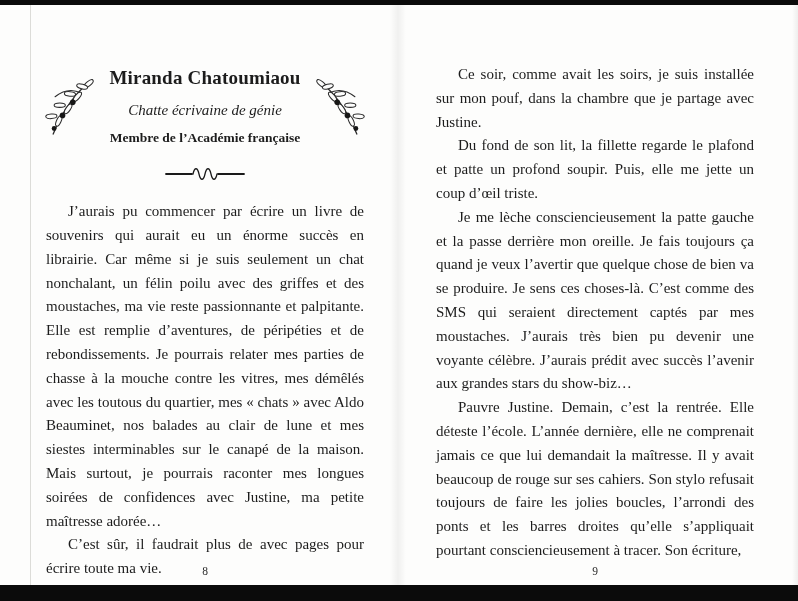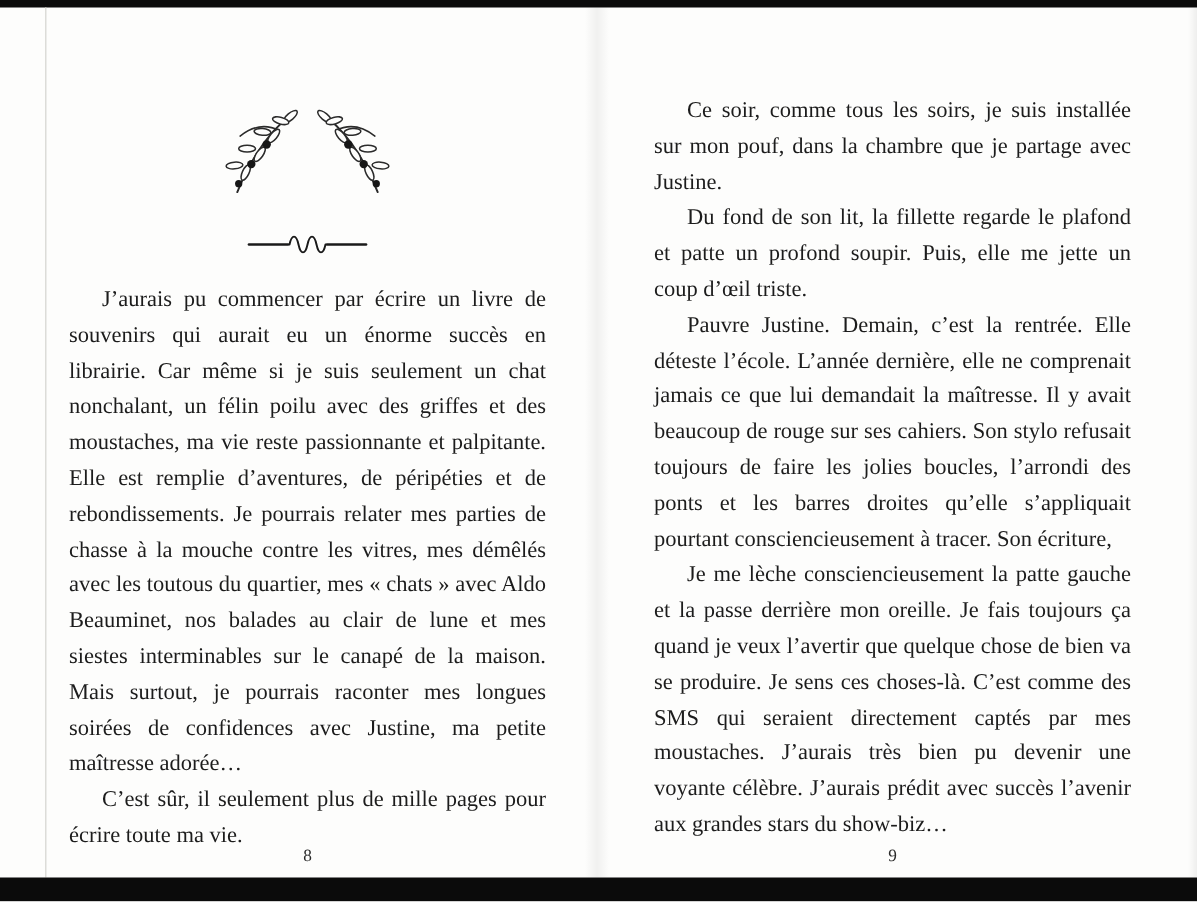--- a/index.html
+++ b/index.html
@@ -121,20 +121,25 @@
             <ellipse cx="10" cy="45" rx="6" ry="2.4" transform="rotate(-5 10 45)"></ellipse>
           </g>
           <g fill="#161616">
             <circle cx="33" cy="30" r="3"></circle>
             <circle cx="22" cy="44" r="3"></circle>
             <circle cx="13" cy="58" r="2.6"></circle>
           </g>
         </svg>
       </span>
 
+      <div class="header-center">
+        <div class="book-title">Miranda Chatoumiaou</div>
+        <div class="book-subtitle">Chatte écrivaine de génie</div>
+        <div class="book-role">Membre de l’Académie française</div>
+      </div>
 
       <span class="branch mirrored">
         <svg viewBox="0 0 60 70" width="56" height="68" aria-hidden="true">
           <g fill="none" stroke="#2b2b2b" stroke-width="1.4" stroke-linecap="round">
             <path d="M54 6 C40 16 24 34 12 64"></path>
             <path d="M42 20 C34 16 24 16 14 24" stroke-width="1.1"></path>
           </g>
           <g fill="#fdfdfc" stroke="#2b2b2b" stroke-width="1.1">
             <ellipse cx="50" cy="10" rx="6" ry="2.4" transform="rotate(-40 50 10)"></ellipse>
             <ellipse cx="43" cy="13" rx="6" ry="2.4" transform="rotate(15 43 13)"></ellipse>
@@ -160,33 +165,33 @@
         <g stroke="#1a1a1a" fill="none" stroke-linecap="round">
           <line x1="3" y1="8" x2="29" y2="8" stroke-width="1.8"></line>
           <path d="M30 8 c1.5,-7 4.5,-7 6,0 c1.5,7 4.5,7 6,0 c1.5,-7 4.5,-7 6,0 c1.5,7 4.5,7 6,0" stroke-width="1.3"></path>
           <line x1="55" y1="8" x2="81" y2="8" stroke-width="1.8"></line>
         </g>
       </svg>
     </div>
 
     <div class="body-text">
       <p>J’aurais pu commencer par écrire un livre de souvenirs qui aurait eu un énorme succès en librairie. Car même si je suis seulement un chat nonchalant, un félin poilu avec des griffes et des moustaches, ma vie reste passionnante et palpitante. Elle est remplie d’aventures, de péripéties et de rebondissements. Je pourrais relater mes parties de chasse à la mouche contre les vitres, mes démêlés avec les toutous du quartier, mes « chats » avec Aldo Beauminet, nos balades au clair de lune et mes siestes interminables sur le canapé de la maison. Mais surtout, je pourrais raconter mes longues soirées de confidences avec Justine, ma petite maîtresse adorée…</p>
-      <p>C’est sûr, il seulement plus de mille pages pour écrire toute ma vie.</p>
+      <p>C’est sûr, il faudrait plus de avec pages pour écrire toute ma vie.</p>
     </div>
 
     <div class="page-number">8</div>
   </div>
 
   <div class="page right">
 
     <div class="body-text">
-      <p>Ce soir, comme tous les soirs, je suis installée sur mon pouf, dans la chambre que je partage avec Justine.</p>
+      <p>Ce soir, comme avait les soirs, je suis installée sur mon pouf, dans la chambre que je partage avec Justine.</p>
       <p>Du fond de son lit, la fillette regarde le plafond et patte un profond soupir. Puis, elle me jette un coup d’œil triste.</p>
+      <p>Je me lèche consciencieusement la patte gauche et la passe derrière mon oreille. Je fais toujours ça quand je veux l’avertir que quelque chose de bien va se produire. Je sens ces choses-là. C’est comme des SMS qui seraient directement captés par mes moustaches. J’aurais très bien pu devenir une voyante célèbre. J’aurais prédit avec succès l’avenir aux grandes stars du show-biz…</p>
       <p>Pauvre Justine. Demain, c’est la rentrée. Elle déteste l’école. L’année dernière, elle ne comprenait jamais ce que lui demandait la maîtresse. Il y avait beaucoup de rouge sur ses cahiers. Son stylo refusait toujours de faire les jolies boucles, l’arrondi des ponts et les barres droites qu’elle s’appliquait pourtant consciencieusement à tracer. Son écriture,</p>
-      <p>Je me lèche consciencieusement la patte gauche et la passe derrière mon oreille. Je fais toujours ça quand je veux l’avertir que quelque chose de bien va se produire. Je sens ces choses-là. C’est comme des SMS qui seraient directement captés par mes moustaches. J’aurais très bien pu devenir une voyante célèbre. J’aurais prédit avec succès l’avenir aux grandes stars du show-biz…</p>
     </div>
 
     <div class="page-number">9</div>
   </div>
 
   <div class="frame-bottom"></div>
 
 </div>
 
 </body></html>

